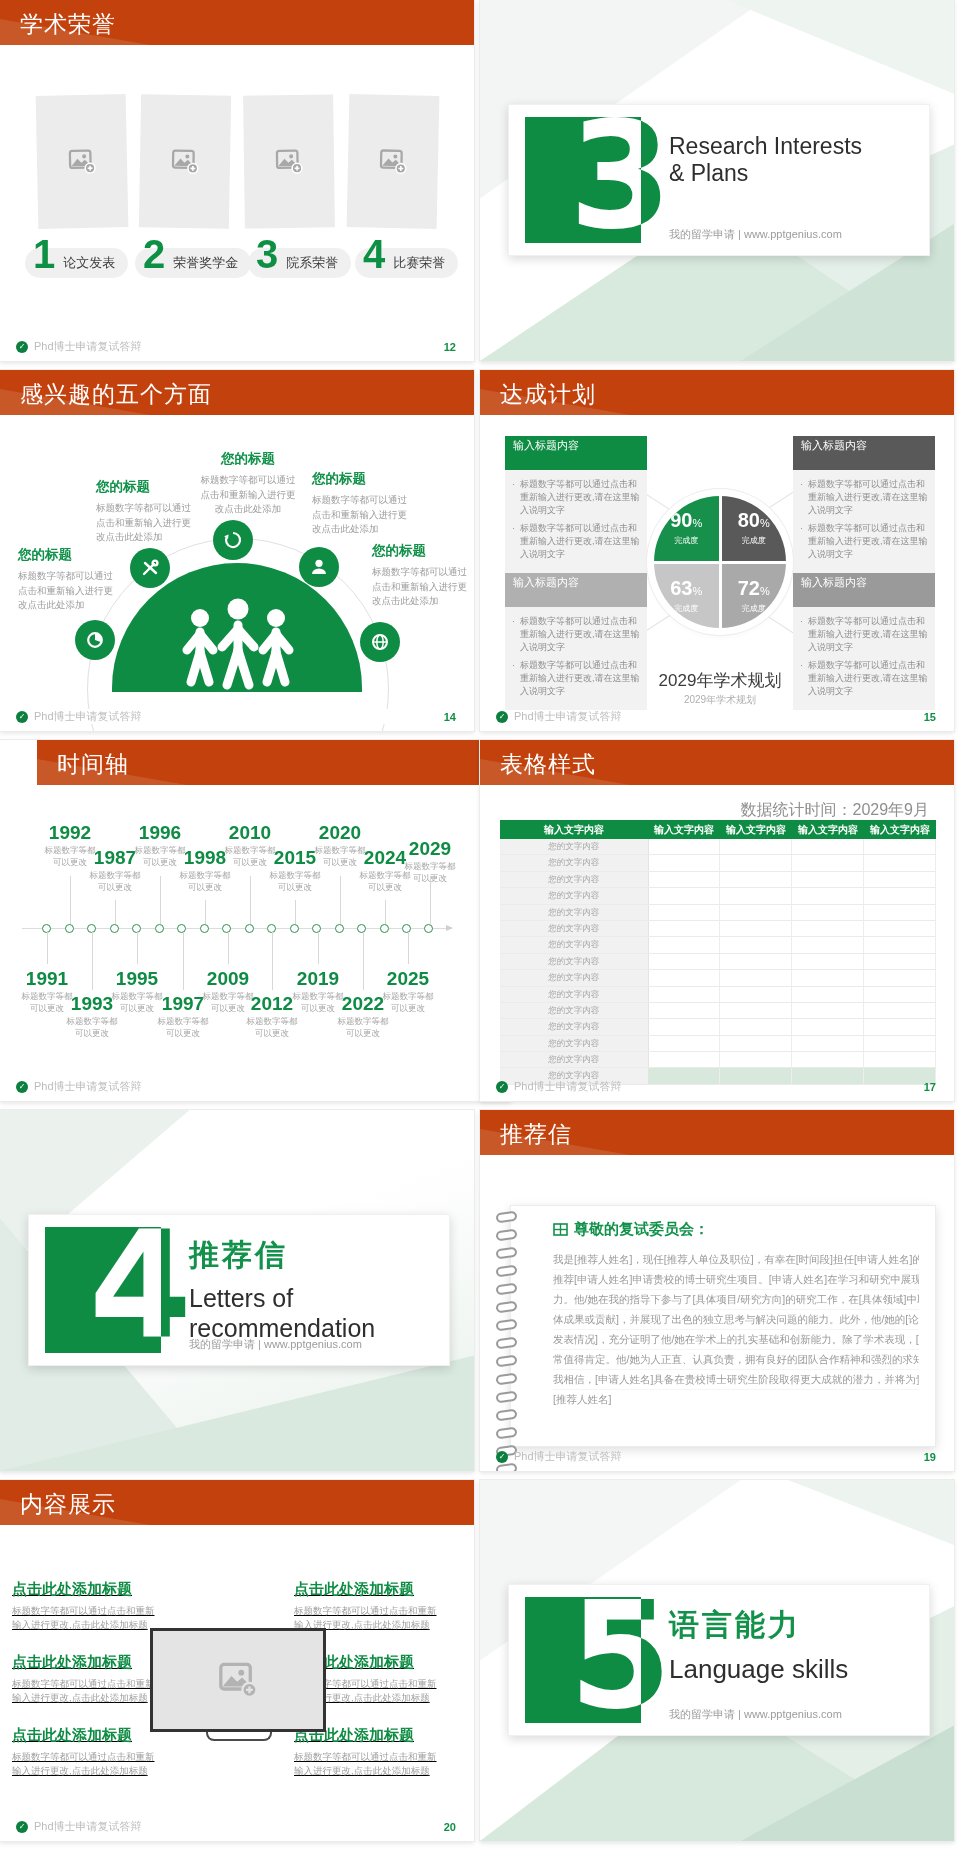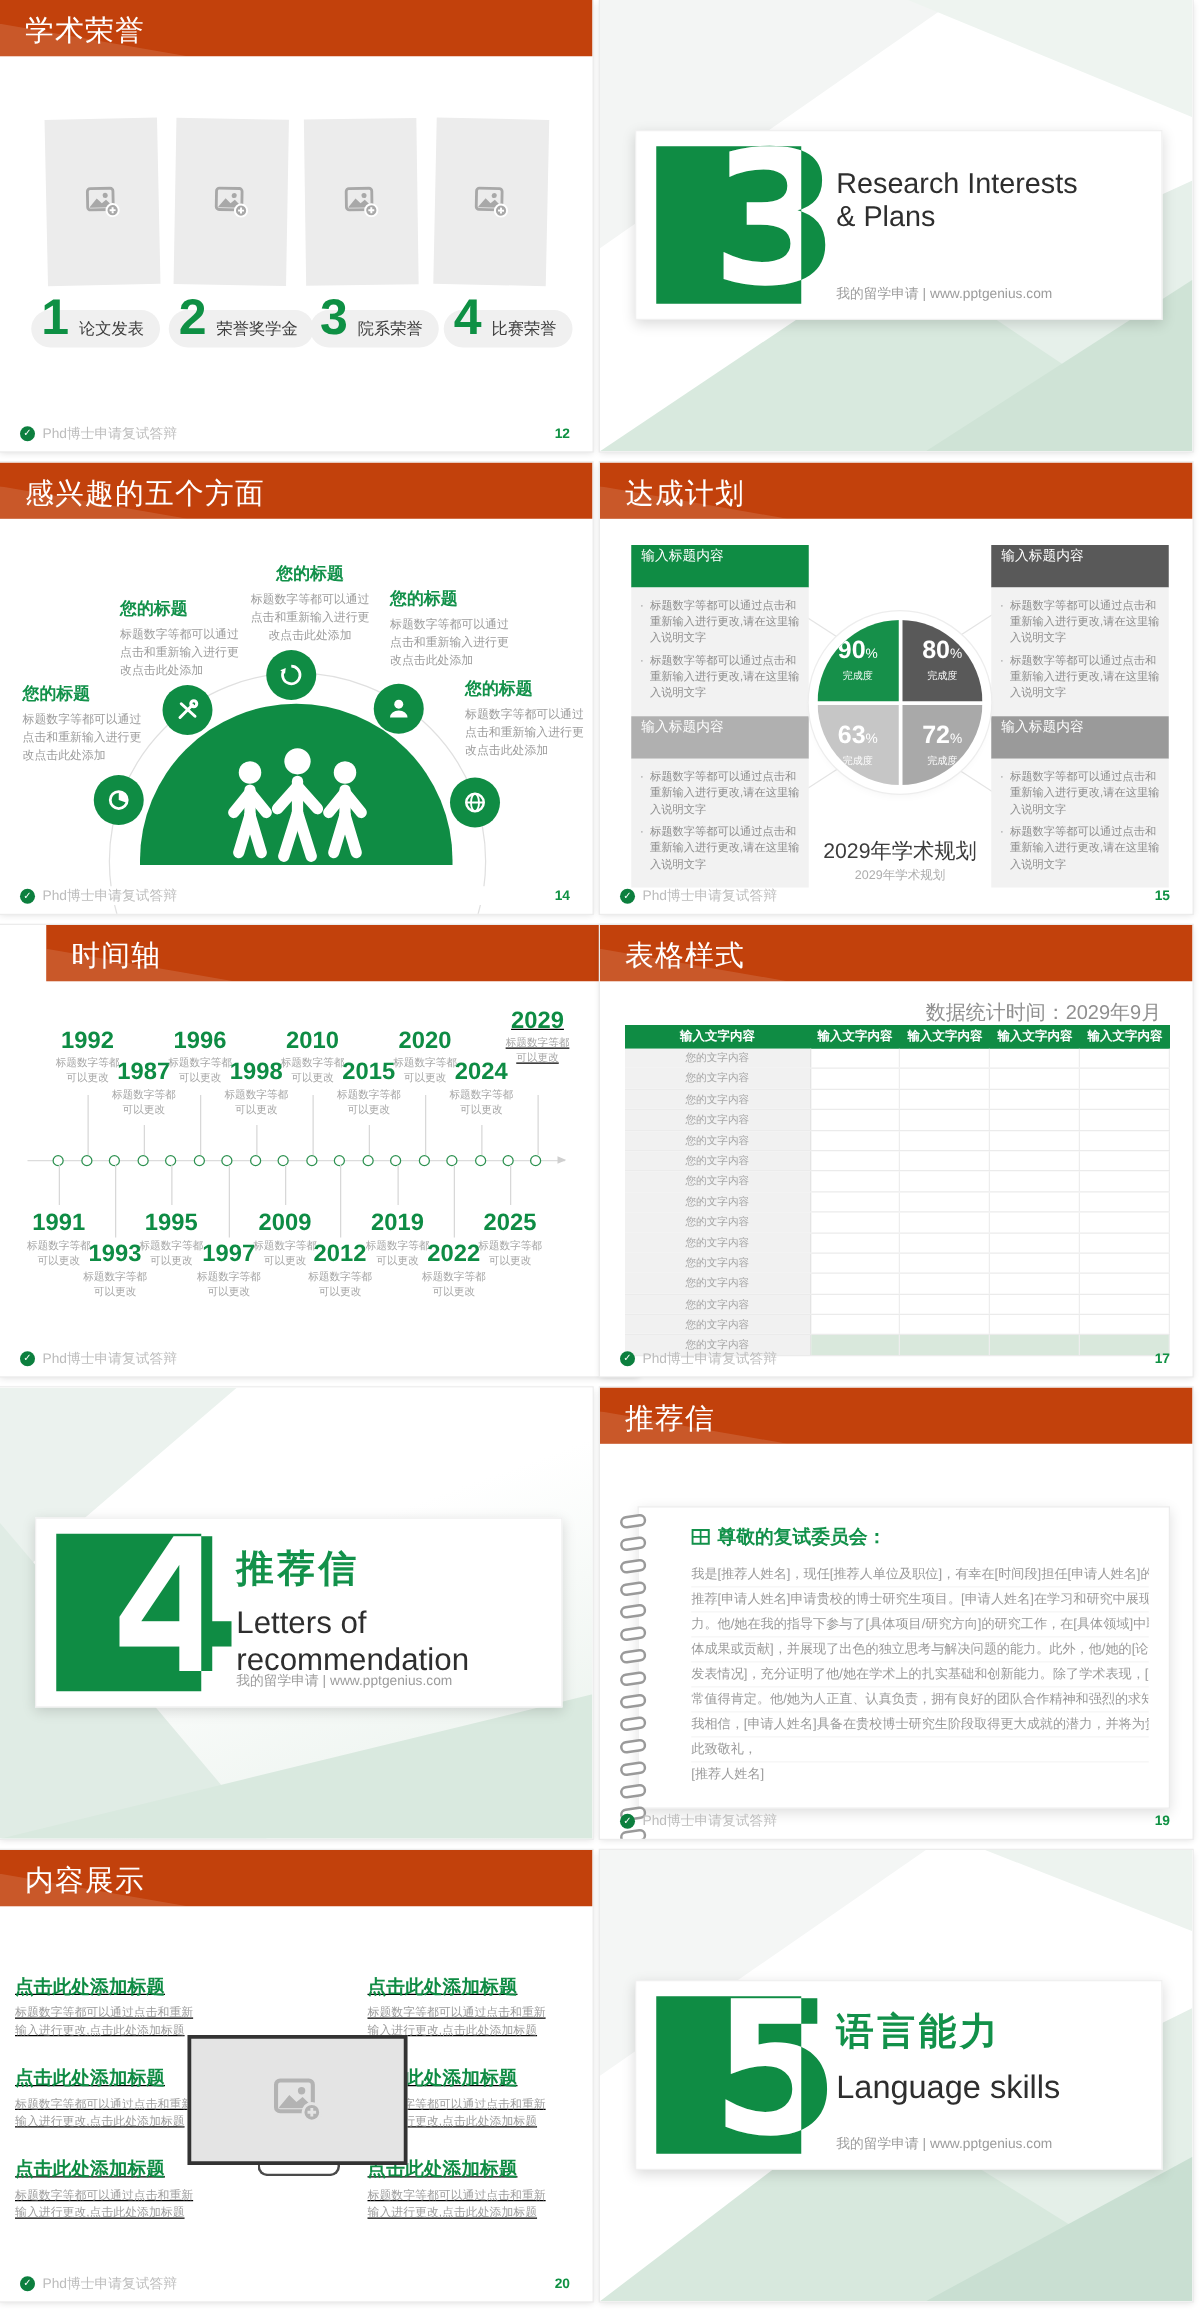--- a/index.html
+++ b/index.html
@@ -471,21 +471,21 @@
     </div>
     <div class="vc" style="left:340px;top:136px;height:48px;"></div>
     <div class="yg" style="left:345px;top:107px;">
       <div class="yr">2024</div>
       <div class="yn">
           <div>标题数字等都</div>
           <div>可以更改</div>
         </div>
     </div>
     <div class="vc" style="left:385px;top:160px;height:24px;"></div>
-    <div class="yg" style="left:390px;top:66px;text-decoration:underline;">
+    <div class="yg" style="left:390px;top:98px;">
       <div class="yr">2029</div>
       <div class="yn">
           <div>标题数字等都</div>
           <div>可以更改</div>
         </div>
     </div>
     <div class="vc" style="left:430px;top:136px;height:48px;"></div>
 
     <div class="vc" style="left:47px;top:192px;height:32px;"></div>
     <div class="yg" style="left:7px;top:228px;">
@@ -727,21 +727,20 @@
         <span class="ht">尊敬的复试委员会：</span>
       </div>
       <div class="body">
         <div class="bl">我是[推荐人姓名]，现任[推荐人单位及职位]，有幸在[时间段]担任[申请人姓名]的导师。在此，我非常诚挚地</div>
         <div class="bl">推荐[申请人姓名]申请贵校的博士研究生项目。[申请人姓名]在学习和研究中展现了卓越的学术能力和研究潜</div>
         <div class="bl">力。他/她在我的指导下参与了[具体项目/研究方向]的研究工作，在[具体领域]中取得了显著的成果，例如[具</div>
         <div class="bl">体成果或贡献]，并展现了出色的独立思考与解决问题的能力。此外，他/她的[论文或成果名称]获得了[奖励/</div>
         <div class="bl">发表情况]，充分证明了他/她在学术上的扎实基础和创新能力。除了学术表现，[申请人姓名]的个人品质也非</div>
         <div class="bl">常值得肯定。他/她为人正直、认真负责，拥有良好的团队合作精神和强烈的求知欲，在科研团队中备受认可。</div>
         <div class="bl">我相信，[申请人姓名]具备在贵校博士研究生阶段取得更大成就的潜力，并将为贵校的研究团队带来积极贡献。</div>
-        <div class="bl">此致敬礼，</div>
         <div class="bl" style="border-bottom:none;">[推荐人姓名]</div>
       </div>
     </div>
     <div class="coils">
       <i class="coil"></i>
         <i class="coil"></i>
         <i class="coil"></i>
         <i class="coil"></i>
         <i class="coil"></i>
         <i class="coil"></i>

